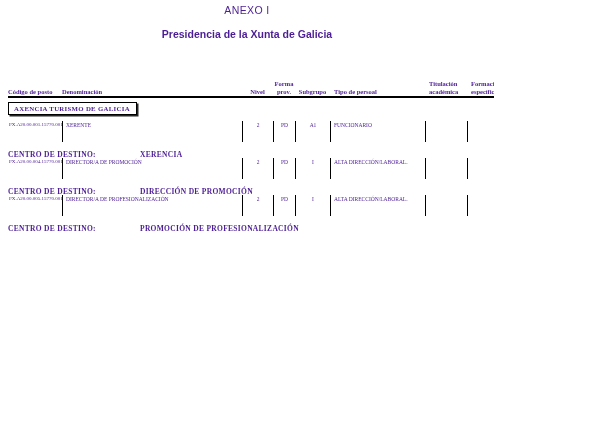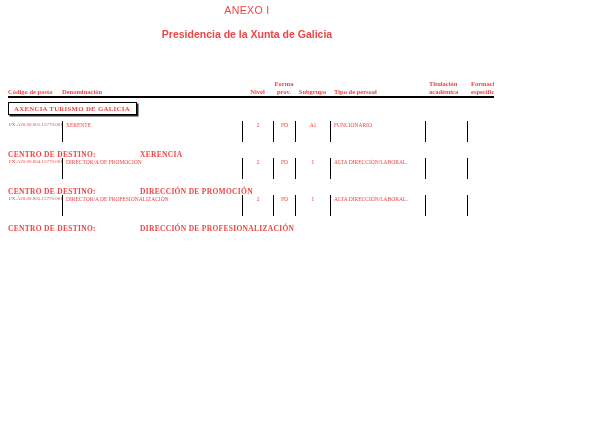--- a/index.html
+++ b/index.html
@@ -2,21 +2,21 @@
 <html><head>
 <meta charset="utf-8">
 <style>
   * { box-sizing: border-box; margin: 0; padding: 0; }
   html, body { background: #ffffff; }
   .page {
     position: relative;
     width: 494px;
     height: 439px;
     background: #ffffff;
-    color: #ef4444;
+    color: #4c1d95;
     font-family: "Liberation Serif", serif;
     overflow: hidden;
   }
   .ctitle {
     position: absolute;
     left: 0; width: 100%;
     text-align: center;
     font-family: "Liberation Sans", sans-serif;
   }
   .anexo   { top: 4px;  font-size: 10.5px; letter-spacing: 0.4px; }
@@ -127,21 +127,21 @@
     <div class="cell c-forma sep">PD</div>
     <div class="cell c-sub sep">I</div>
     <div class="cell c-tipo sep">ALTA DIRECCIÓN/LABORAL.</div>
     <div class="cell c-tit sep"></div>
     <div class="cell c-form sep"></div>
     <div class="cell c-obs sep">LEI 2/2015, DO 29 DE ABRIL, DO EMPREGO PÚBLICO DE GALICIA.</div>
   </div>
 
   <div class="centro" style="top:187px">
     <span class="centro-label">CENTRO DE DESTINO:</span>
-    <span class="centro-value">DIRECCIÓN DE PROFESIONALIZACIÓN</span>
+    <span class="centro-value">PROMOCIÓN DE PROFESIONALIZACIÓN</span>
   </div>
   <div class="trow" style="top:195px">
     <div class="cell c-codigo">PX.A20.00.005.15770.001</div>
     <div class="cell c-denom sep">DIRECTOR/A DE PROFESIONALIZACIÓN</div>
     <div class="cell c-nivel sep">2</div>
     <div class="cell c-forma sep">PD</div>
     <div class="cell c-sub sep">I</div>
     <div class="cell c-tipo sep">ALTA DIRECCIÓN/LABORAL.</div>
     <div class="cell c-tit sep"></div>
     <div class="cell c-form sep"></div>

